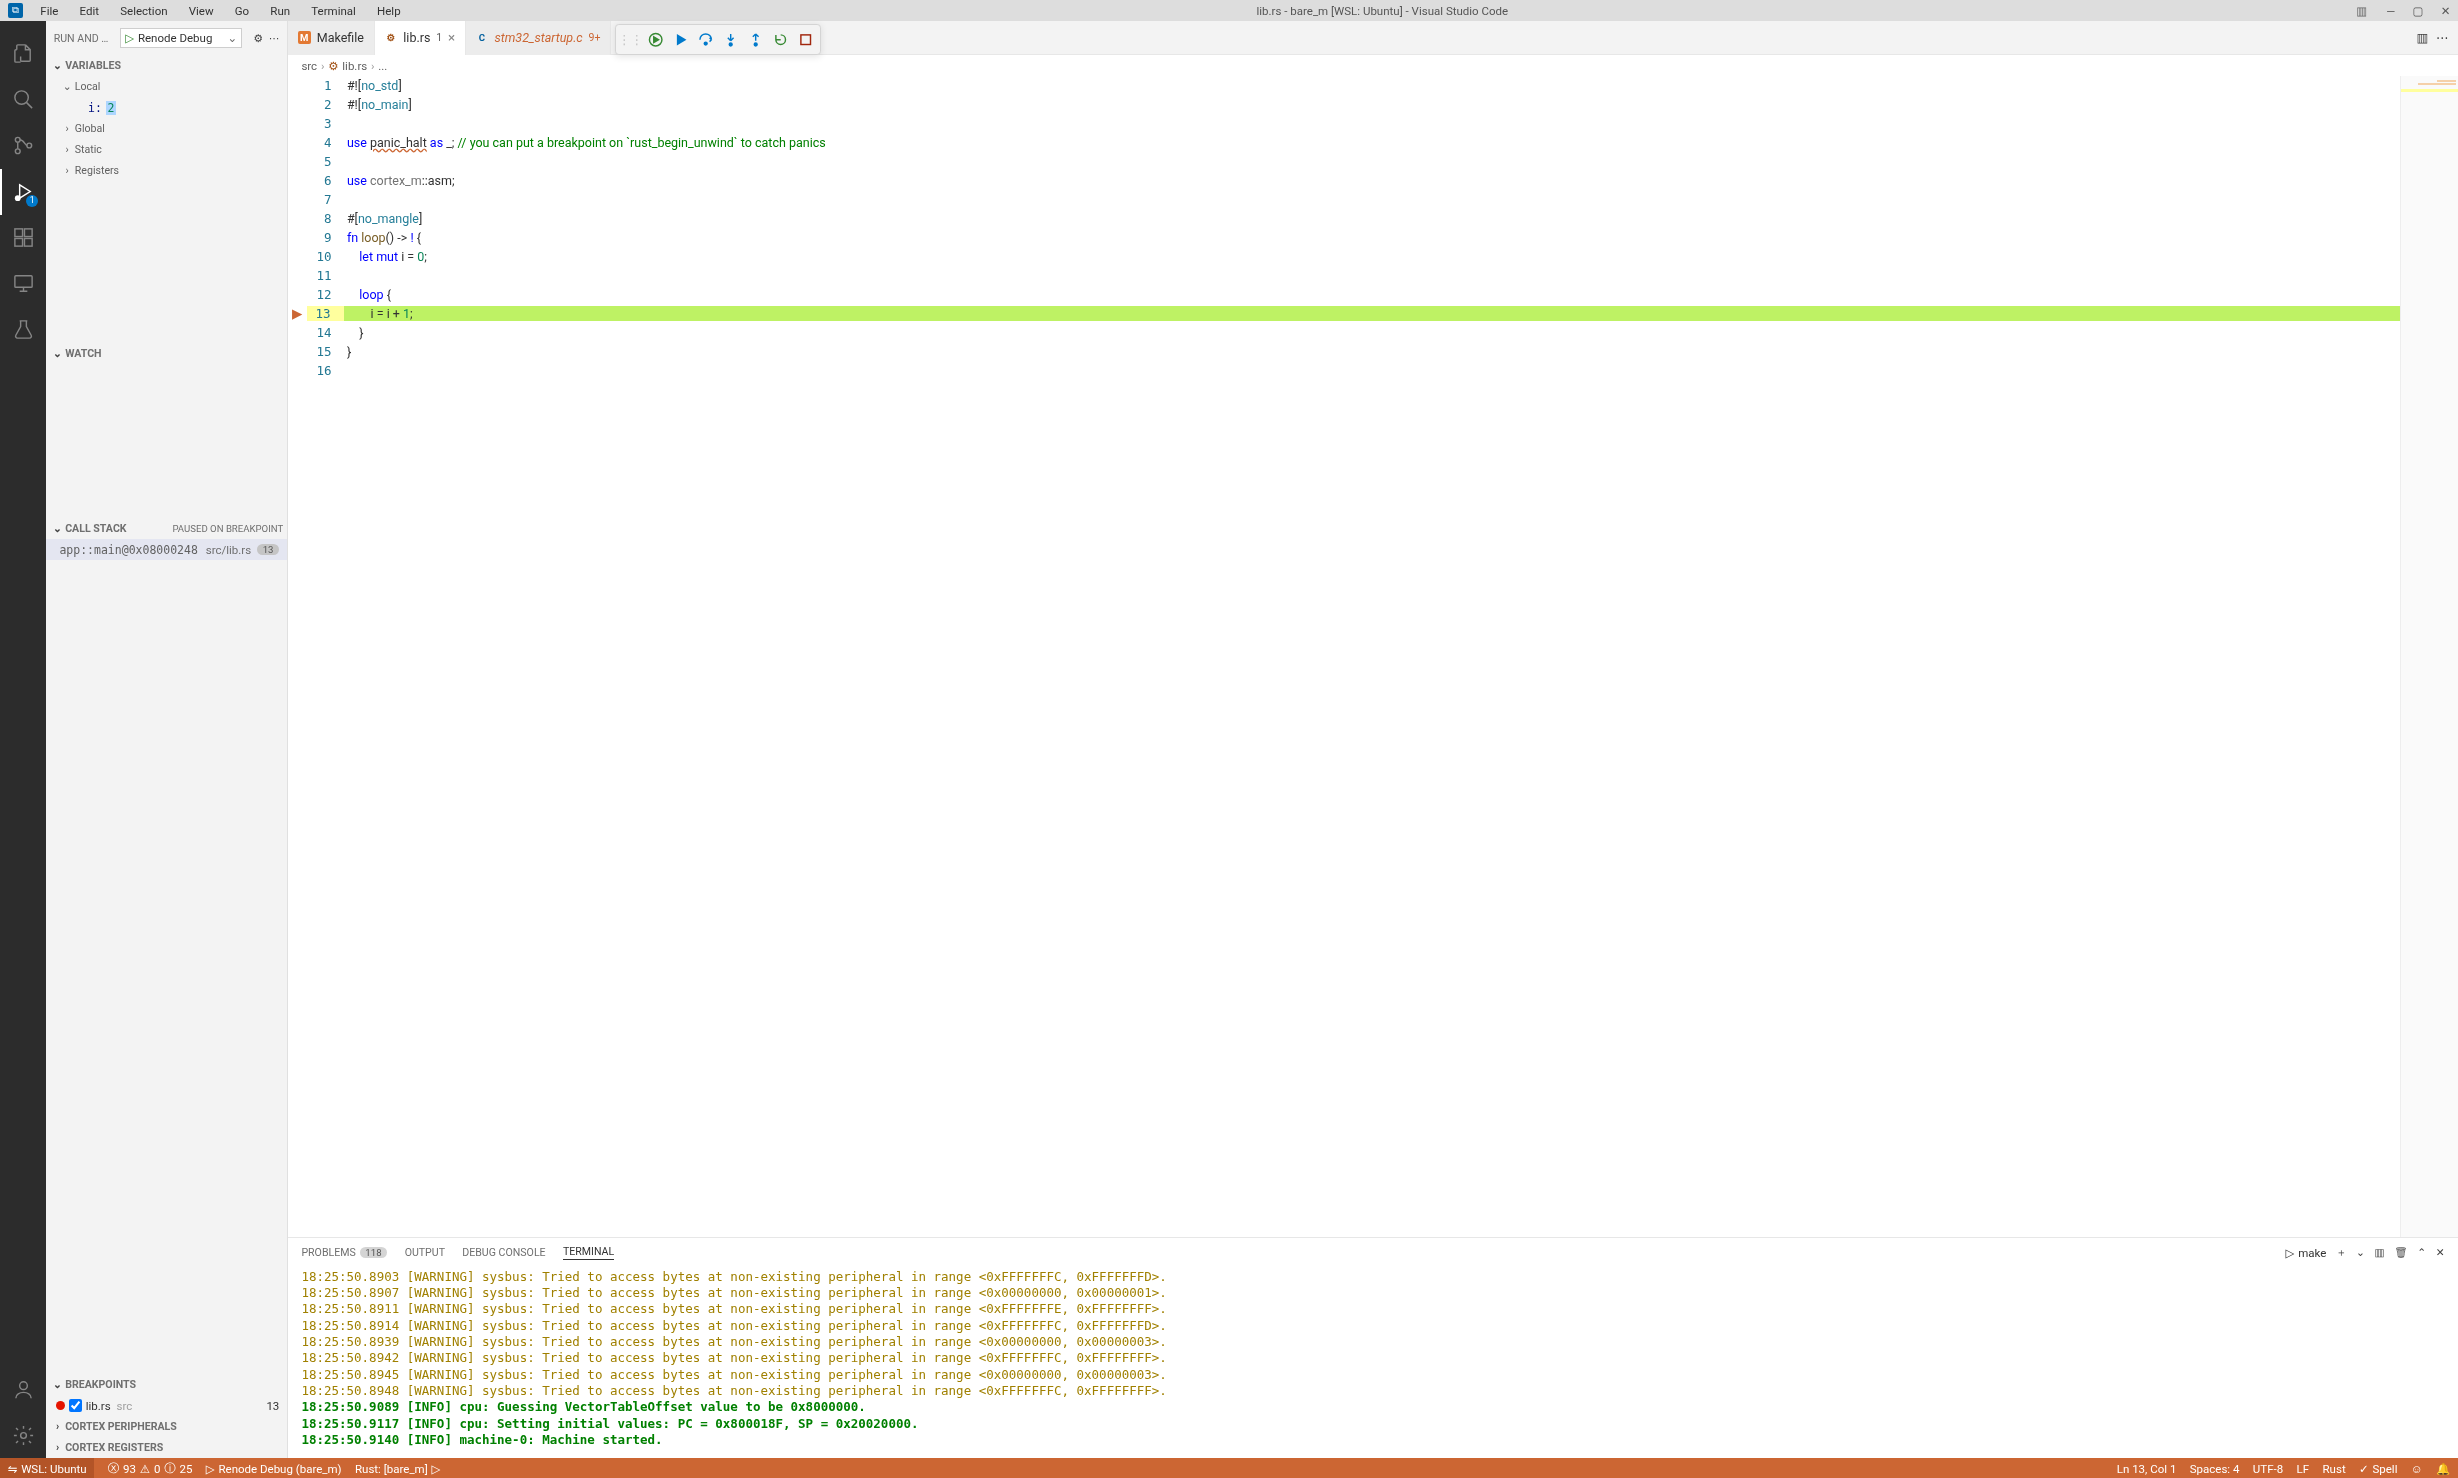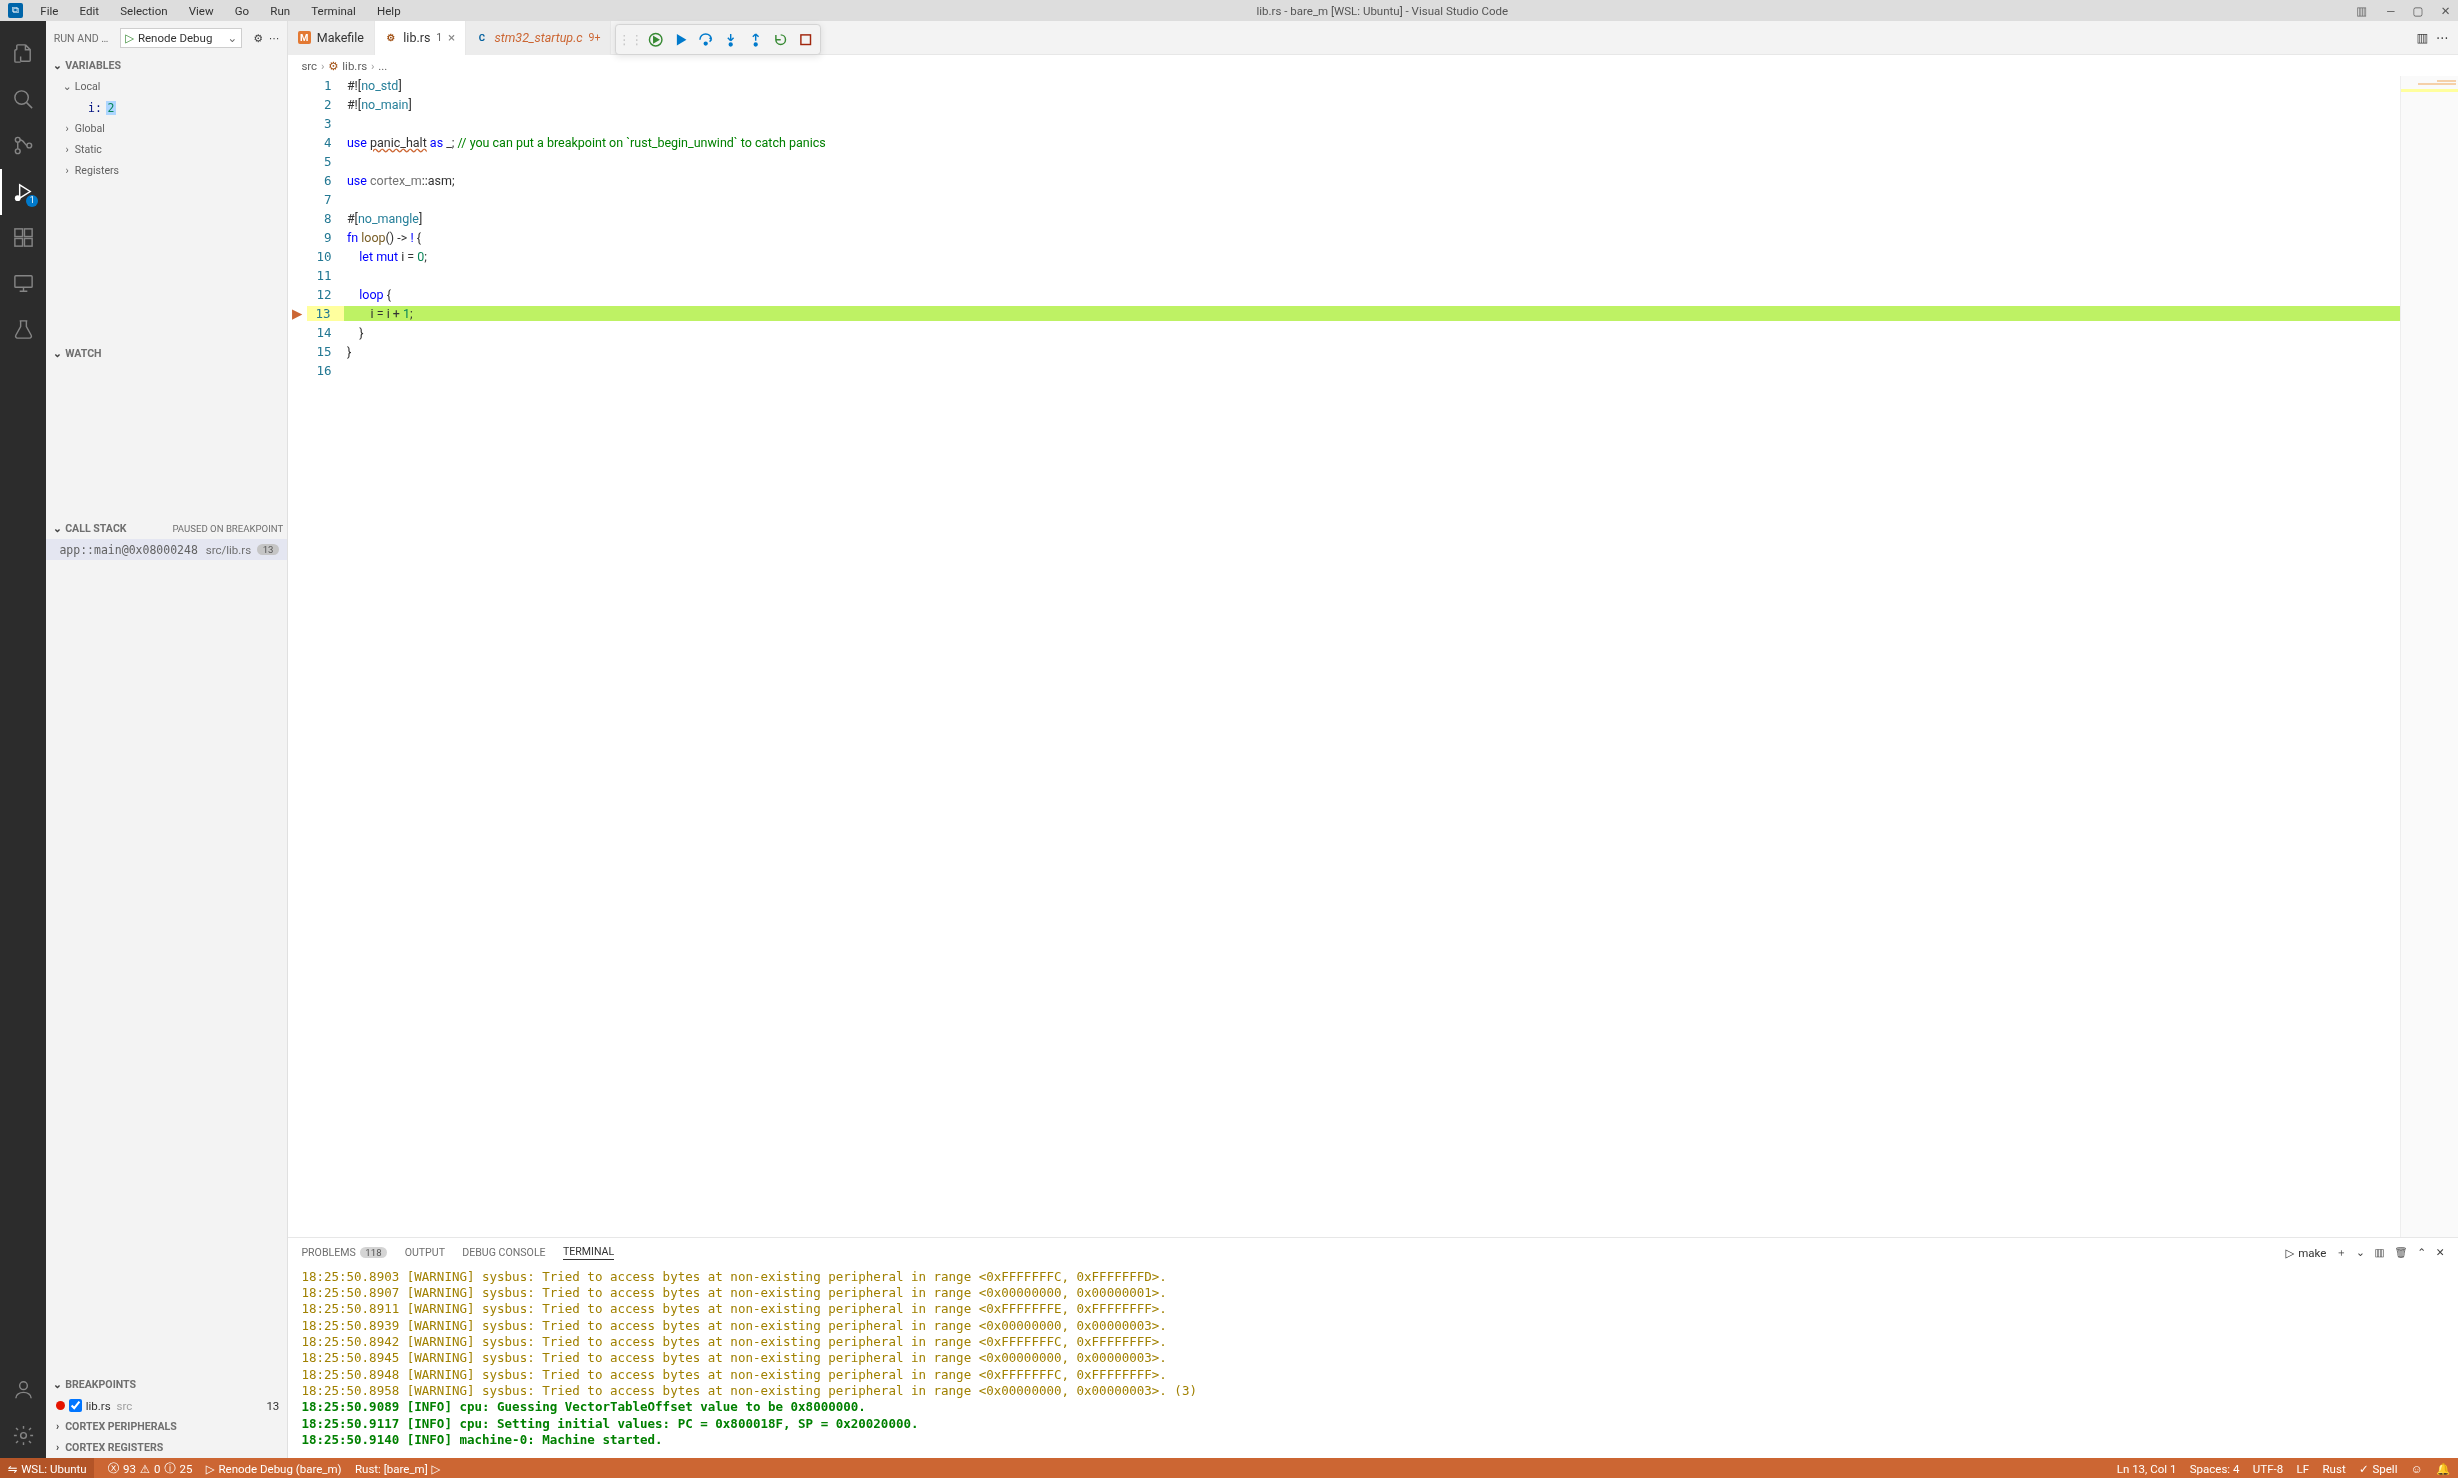--- a/index.html
+++ b/index.html
@@ -472,25 +472,25 @@
           <span>▥</span>
           <span>🗑</span>
           <span>⌃</span>
           <span>✕</span>
         </div>
       </div>
       <div class="term-body">
         <div class="term-line tl-warn">18:25:50.8903 [WARNING] sysbus: Tried to access bytes at non-existing peripheral in range &lt;0xFFFFFFFC, 0xFFFFFFFD&gt;.</div>
         <div class="term-line tl-warn">18:25:50.8907 [WARNING] sysbus: Tried to access bytes at non-existing peripheral in range &lt;0x00000000, 0x00000001&gt;.</div>
         <div class="term-line tl-warn">18:25:50.8911 [WARNING] sysbus: Tried to access bytes at non-existing peripheral in range &lt;0xFFFFFFFE, 0xFFFFFFFF&gt;.</div>
+        <div class="term-line tl-warn">18:25:50.8914 [WARNING] sysbus: Tried to access bytes at non-existing peripheral in range &lt;0xFFFFFFFC, 0xFFFFFFFD&gt;.</div>
         <div class="term-line tl-warn">18:25:50.8939 [WARNING] sysbus: Tried to access bytes at non-existing peripheral in range &lt;0x00000000, 0x00000003&gt;.</div>
         <div class="term-line tl-warn">18:25:50.8942 [WARNING] sysbus: Tried to access bytes at non-existing peripheral in range &lt;0xFFFFFFFC, 0xFFFFFFFF&gt;.</div>
         <div class="term-line tl-warn">18:25:50.8945 [WARNING] sysbus: Tried to access bytes at non-existing peripheral in range &lt;0x00000000, 0x00000003&gt;.</div>
         <div class="term-line tl-warn">18:25:50.8948 [WARNING] sysbus: Tried to access bytes at non-existing peripheral in range &lt;0xFFFFFFFC, 0xFFFFFFFF&gt;.</div>
-        <div class="term-line tl-warn">18:25:50.8958 [WARNING] sysbus: Tried to access bytes at non-existing peripheral in range &lt;0x00000000, 0x00000003&gt;. (3)</div>
         <div class="term-line tl-info">18:25:50.9089 [INFO] cpu: Guessing VectorTableOffset value to be 0x8000000.</div>
         <div class="term-line tl-info">18:25:50.9117 [INFO] cpu: Setting initial values: PC = 0x800018F, SP = 0x20020000.</div>
         <div class="term-line tl-info">18:25:50.9140 [INFO] machine-0: Machine started.</div>
 
       </div>
     </div>
   </div>
 </div>
 
 <div class="status-bar">

